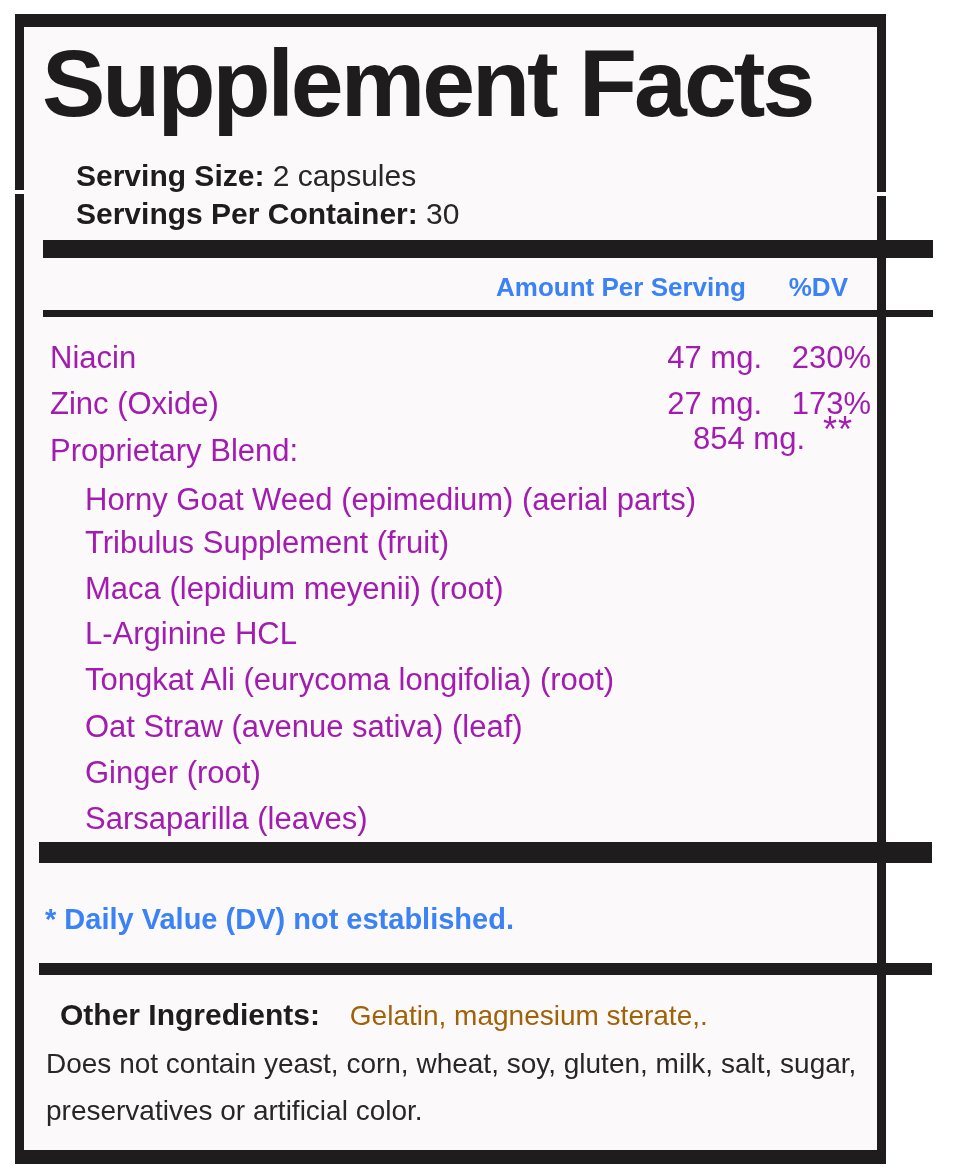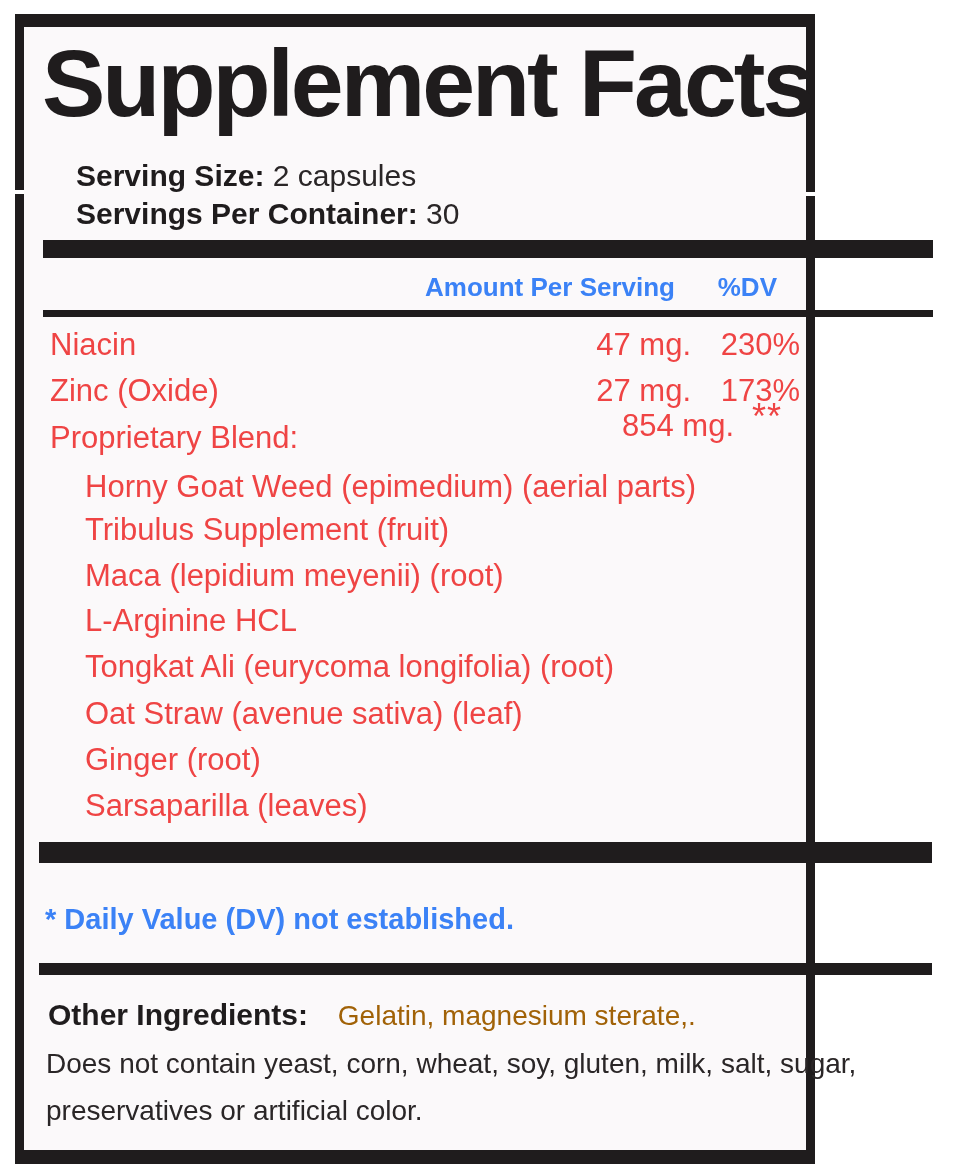--- a/index.html
+++ b/index.html
@@ -7,21 +7,21 @@
     width:968px;height:1174px;
     background:#ffffff;
     font-family:"Liberation Sans", sans-serif;
     color:#231f20;
     position:relative;
     overflow:hidden;
   }
   .label-box{
     position:absolute;
     left:15px;top:14px;
-    width:800px;height:1150px;
+    width:871px;height:1150px;
     box-sizing:border-box;
     border-style:solid;border-color:#1f1c1d;
     border-width:13px 9px 14px 9px;
     background:#fbf9fa;
   }
   .seam{position:absolute;background:#ffffff;width:9px;height:4px;z-index:3;}
   .seam-left{left:-9px;top:163px;}
   .seam-right{right:-9px;top:165px;}
   .title{
     position:absolute;left:18px;top:6px;
@@ -38,36 +38,36 @@
   .ss{top:130px;}
   .spc{top:168px;}
   .bar{position:absolute;background:#1f1c1d;}
   .bar-1{left:19px;top:213px;width:890px;height:18px;}
   .hdr-underline{left:19px;top:283px;width:890px;height:7px;}
   .bar-2{left:15px;top:815px;width:893px;height:21px;}
   .bar-3{left:15px;top:936px;width:893px;height:12px;}
   .hdr{position:absolute;font-weight:700;font-size:26px;line-height:34px;color:#3b82f6;white-space:nowrap;}
   .hdr-amount{top:243px;right:131px;}
   .hdr-dv{top:243px;right:29px;}
-  .row-text{position:absolute;font-size:31px;line-height:40px;font-weight:400;color:#ef4444;white-space:nowrap;}
+  .row-text{position:absolute;font-size:31px;line-height:40px;font-weight:400;color:#a21caf;white-space:nowrap;margin-top:13px;}
   .nm{left:26px;}
   .ind{left:61px;}
   .amt{right:115px;text-align:right;}
   .dv{right:6px;text-align:right;}
   .r1{top:298px;} .r2{top:344px;} .r3{top:391px;}
   .amt-blend{right:72px;top:379px;}
   .dv-blend{right:24px;top:370px;font-size:36px;letter-spacing:1px;}
   .b1{top:440px;} .b2{top:483px;} .b3{top:529px;} .b4{top:574px;}
   .b5{top:620px;} .b6{top:667px;} .b7{top:713px;} .b8{top:759px;}
   .footnote{
     position:absolute;left:21px;top:873px;
     font-size:29px;line-height:38px;font-weight:700;color:#3b82f6;white-space:nowrap;
   }
   .other-line{position:absolute;left:24px;top:969px;font-size:28px;line-height:38px;white-space:nowrap;}
-  .other-line .lbl{font-weight:700;font-size:30px;color:#1f1c1d;}
+  .other-line .lbl{font-weight:700;font-size:30px;color:#1f1c1d;margin-left:12px;}
   .other-line .val{font-weight:400;color:#a16207;margin-left:22px;}
   .disc{position:absolute;left:22px;font-size:28px;line-height:36px;font-weight:400;color:#2a2627;white-space:nowrap;}
   .d1{top:1019px;} .d2{top:1066px;}
 </style>
 </head>
 <body>
 
 <div class="label-box">
 
   <div class="seam seam-left"></div>

